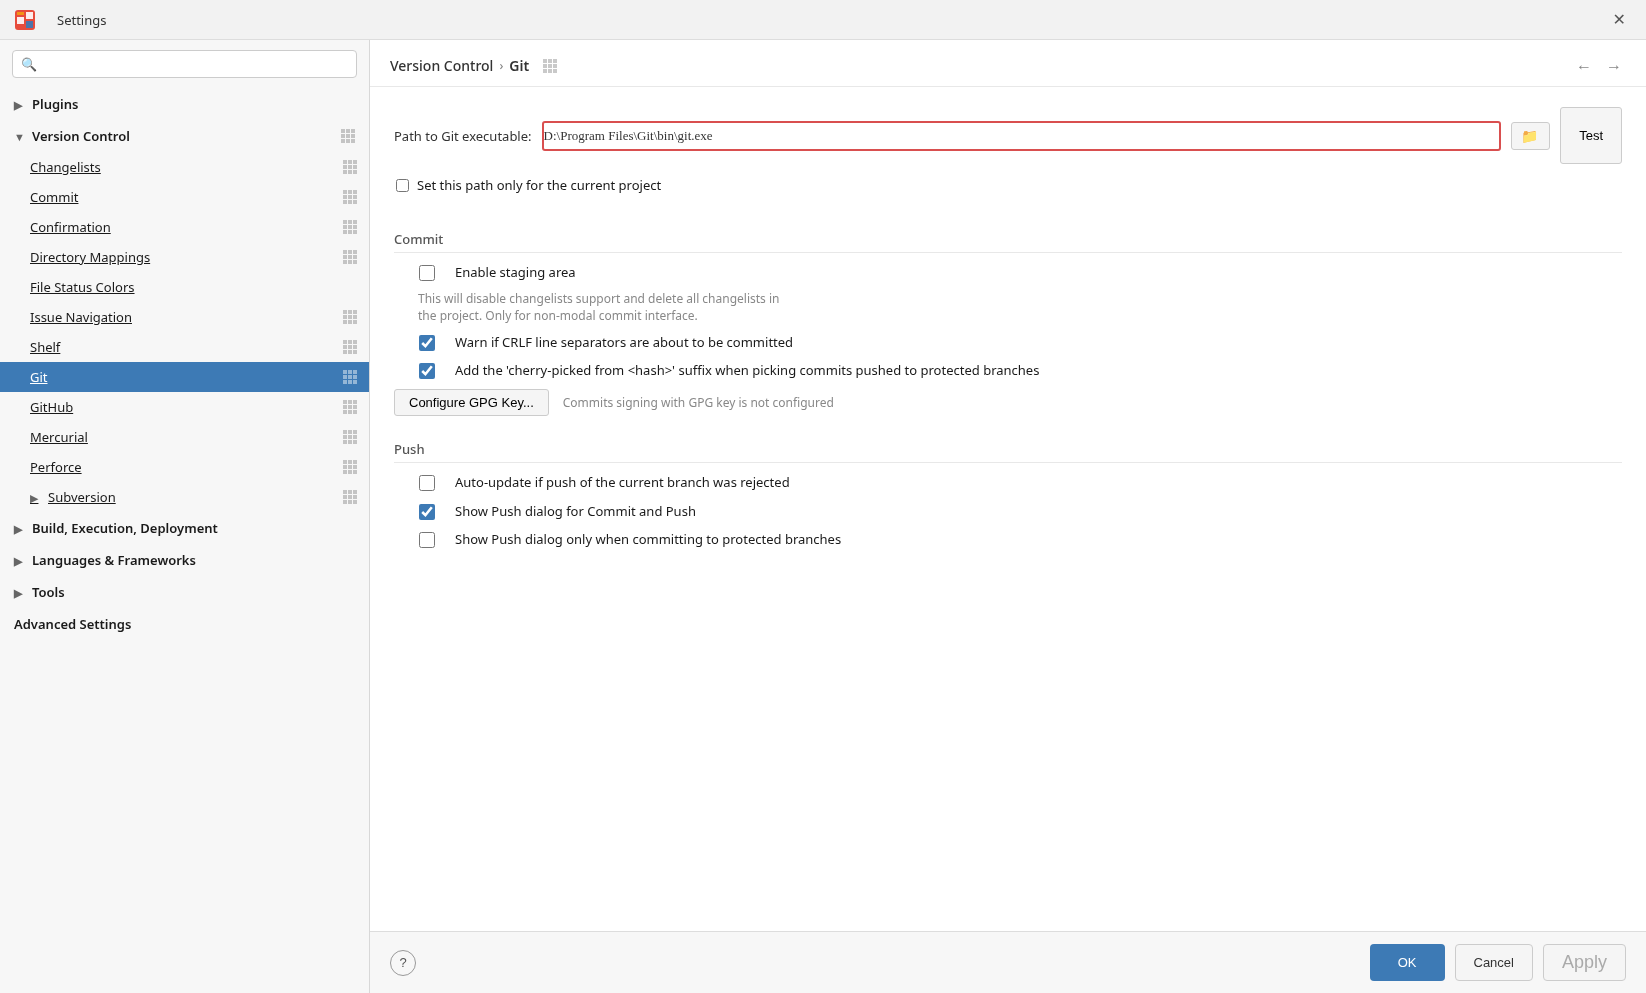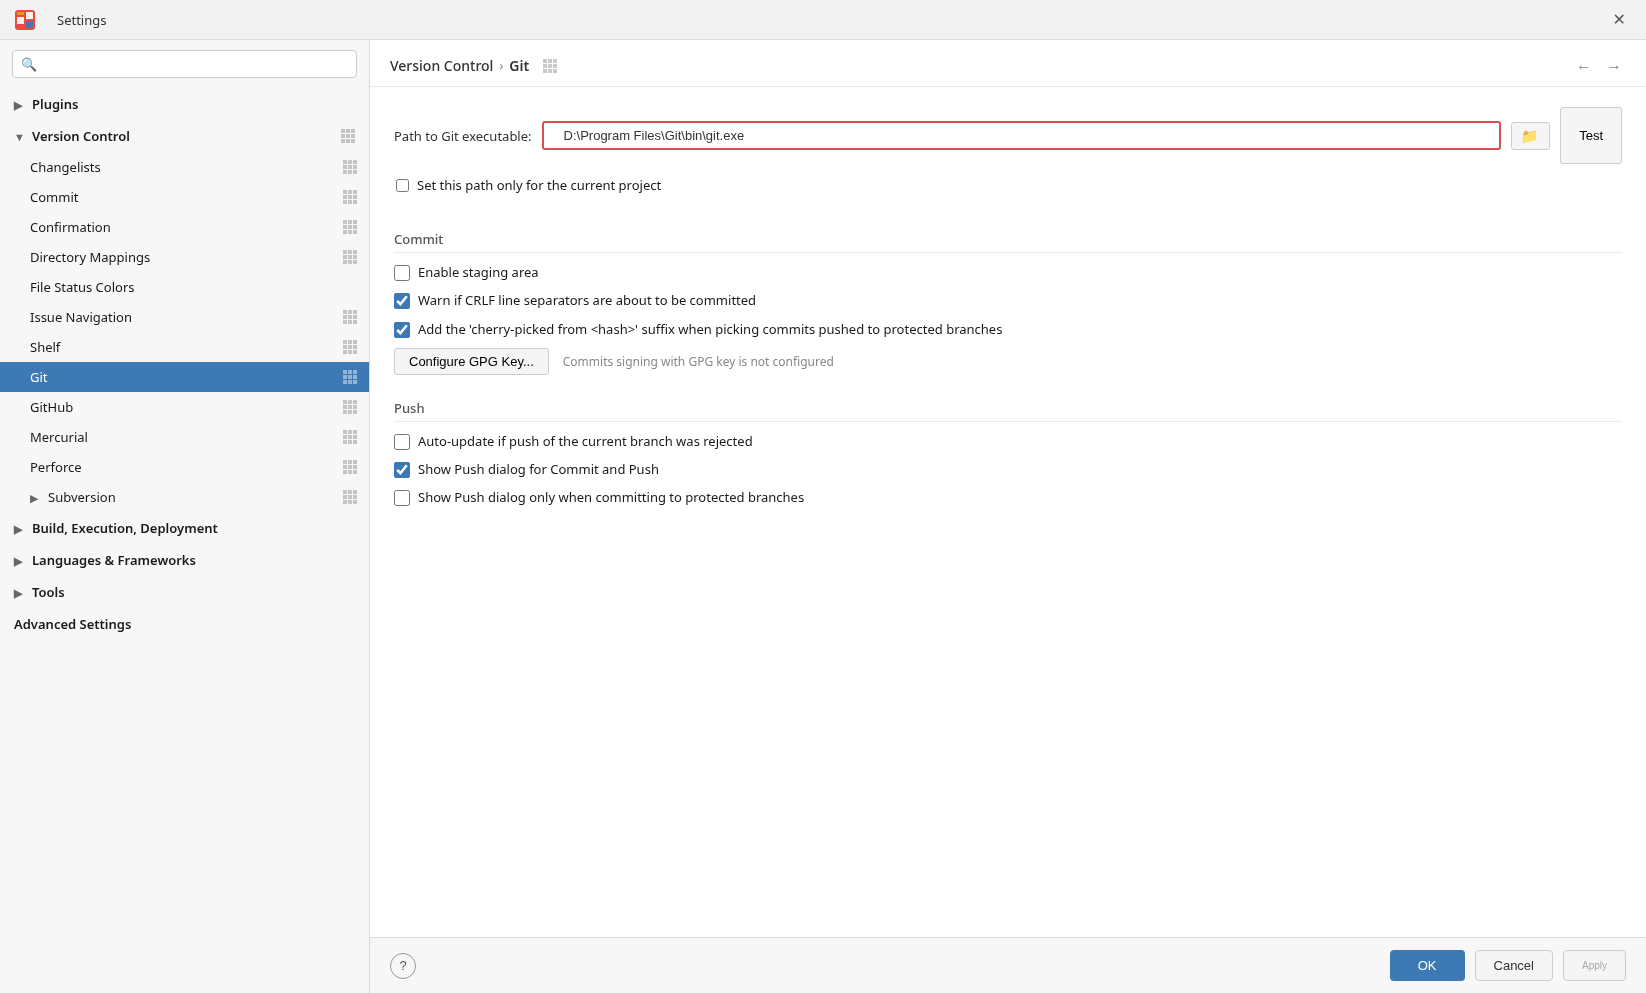--- a/index.html
+++ b/index.html
@@ -112,21 +112,21 @@
       flex: 1;
     }
     .sidebar-item .expand-arrow {
       width: 16px;
       font-size: 11px;
       color: #666;
       margin-right: 2px;
     }
 
     
-    .indent-1 { padding-left: 30px; }
+    .indent-1 { padding-left: 30px; text-decoration: underline; }
 
     .section-header {
       font-weight: 600;
       font-size: 13px;
       padding: 7px 14px;
       cursor: pointer;
     }
 
     
     .grid-icon {
@@ -200,24 +200,25 @@
     }
     .path-label {
       font-size: 13px;
       color: #333;
       white-space: nowrap;
     }
     .path-input {
       flex: 1;
       border: 2px solid #d94f4f;
       border-radius: 3px;
-      padding: 5px 20px;
+      padding: 5px 0;
       font-size: 13px;
       outline: none;
       color: #333;
+      font-family: Liberation Serif, serif;
     }
     .browse-btn {
       border: 1px solid #ccc;
       background: #f5f5f5;
       padding: 5px 10px;
       cursor: pointer;
       border-radius: 3px;
       font-size: 14px;
       color: #555;
     }
@@ -249,22 +250,23 @@
       padding-bottom: 4px;
     }
     .section-block {
       margin-bottom: 24px;
     }
 
     
     .checkbox-row {
       display: flex;
       align-items: center;
-      gap: 8px;
+      gap: 20px;
       margin-bottom: 10px;
+      margin-left: 25px;
     }
     .checkbox-row input[type="checkbox"] {
       margin-top: 2px;
       width: 16px;
       height: 16px;
       accent-color: #3d7ab5;
       cursor: pointer;
       flex-shrink: 0;
     }
     .checkbox-label {
@@ -344,21 +346,21 @@
       border-radius: 4px;
       font-size: 13px;
       cursor: pointer;
     }
     .btn-apply {
       background: #f5f5f5;
       color: #aaa;
       border: 1px solid #ccc;
       padding: 7px 18px;
       border-radius: 4px;
-      font-size: 10px;
+      font-size: 18px;
       cursor: pointer;
     }
 
     
     ::-webkit-scrollbar { width: 8px; }
     ::-webkit-scrollbar-track { background: #f0f0f0; }
     ::-webkit-scrollbar-thumb { background: #ccc; border-radius: 4px; }
   </style>
 </head>
 <body>
@@ -667,20 +669,23 @@
         <label for="path-only-current" class="checkbox-label">Set this path only for the current project</label>
       </div>
 
       <div class="section-block">
         <div class="section-title">Commit</div>
 
         <div class="checkbox-row">
           <input type="checkbox" id="enable-staging" style="">
           <label for="enable-staging" class="checkbox-label">Enable staging area</label>
         </div>
+        <div class="checkbox-hint">
+          This will disable changelists support and delete all changelists in<br>the project. Only for non-modal commit interface.
+        </div>
 
         <div class="checkbox-row">
           <input type="checkbox" id="warn-crlf" checked="" style="">
           <label for="warn-crlf" class="checkbox-label">Warn if CRLF line separators are about to be committed</label>
         </div>
 
 
         <div class="checkbox-row">
           <input type="checkbox" id="cherry-pick" checked="" style="">
           <label for="cherry-pick" class="checkbox-label">Add the 'cherry-picked from &lt;hash&gt;' suffix when picking commits pushed to protected branches</label>

